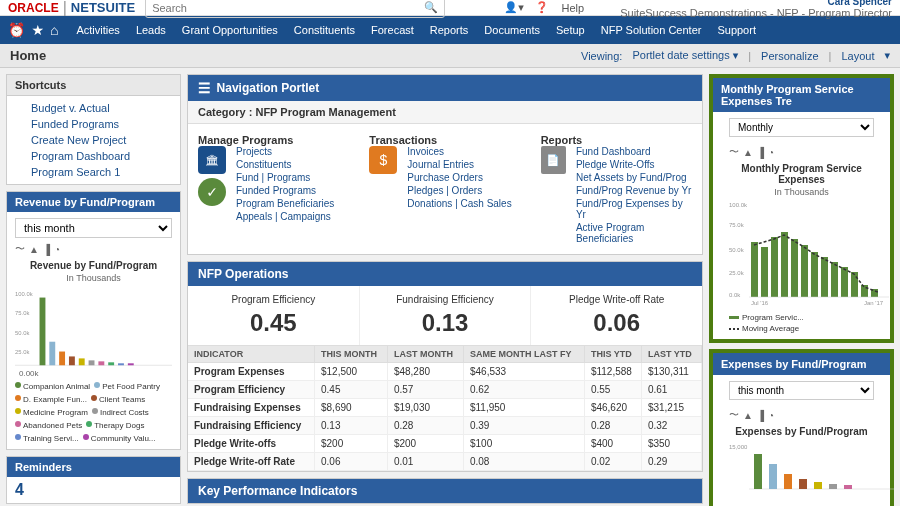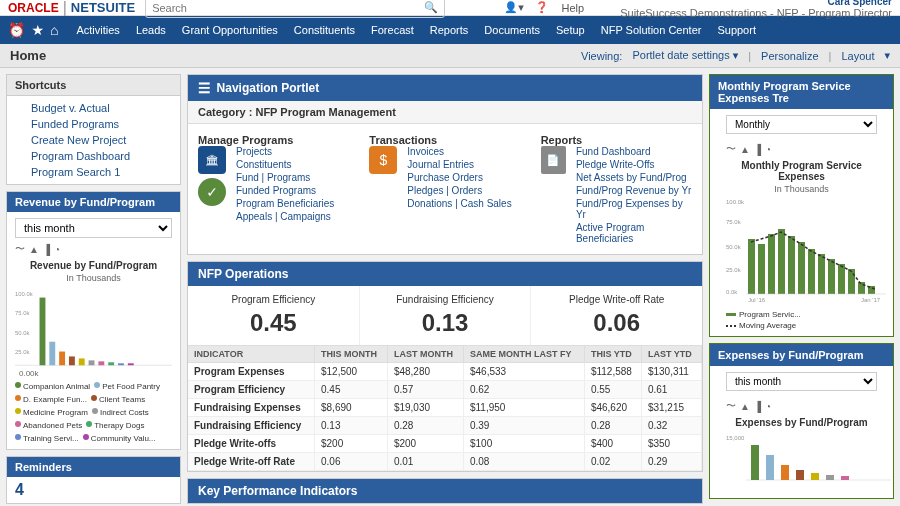--- a/index.html
+++ b/index.html
@@ -90,21 +90,21 @@
     .ops-table th { background: #e8e8e8; padding: 3px 6px; text-align: left; font-weight: bold; border-bottom: 1px solid #ddd; border-right: 1px solid #ddd; color: #555; font-size: 9px; text-transform: uppercase; }
     .ops-table td { padding: 3px 6px; border-bottom: 1px solid #eee; border-right: 1px solid #eee; }
     .ops-table tr:nth-child(even) { background: #fafafa; }
     .ops-table .row-label { font-weight: bold; color: #333; }
 
     
     .kpi-box { background: #fff; border: 1px solid #ccc; }
 
     
     .right-col { width: 185px; flex-shrink: 0; display: flex; flex-direction: column; gap: 6px; }
-    .right-portlet { background: #fff; border: 1px solid #4d7c0f; }
+    .right-portlet { background: #fff; border: 4px solid #4d7c0f; }
     .right-portlet-header { background: #2c5e9e; padding: 5px 8px; font-weight: bold; font-size: 11px; color: #fff; display: flex; align-items: center; justify-content: space-between; }
     .right-portlet-content { padding: 6px 16px; }
     .right-select { width: 100%; border: 1px solid #ccc; padding: 2px 4px; font-size: 10px; background: #fff; margin-bottom: 4px; }
     .monthly-chart-title { text-align: center; font-weight: bold; font-size: 10px; color: #333; margin: 4px 0 2px; }
     .monthly-chart-sub { text-align: center; font-size: 9px; color: #666; }
     .right-legend { display: flex; flex-direction: column; gap: 2px; margin-top: 4px; font-size: 8px; }
     .right-legend-item { display: flex; align-items: center; gap: 3px; }
     .right-legend-color { width: 10px; height: 3px; }
     .right-legend-dot-line { width: 10px; border-top: 2px dotted #333; }
 

